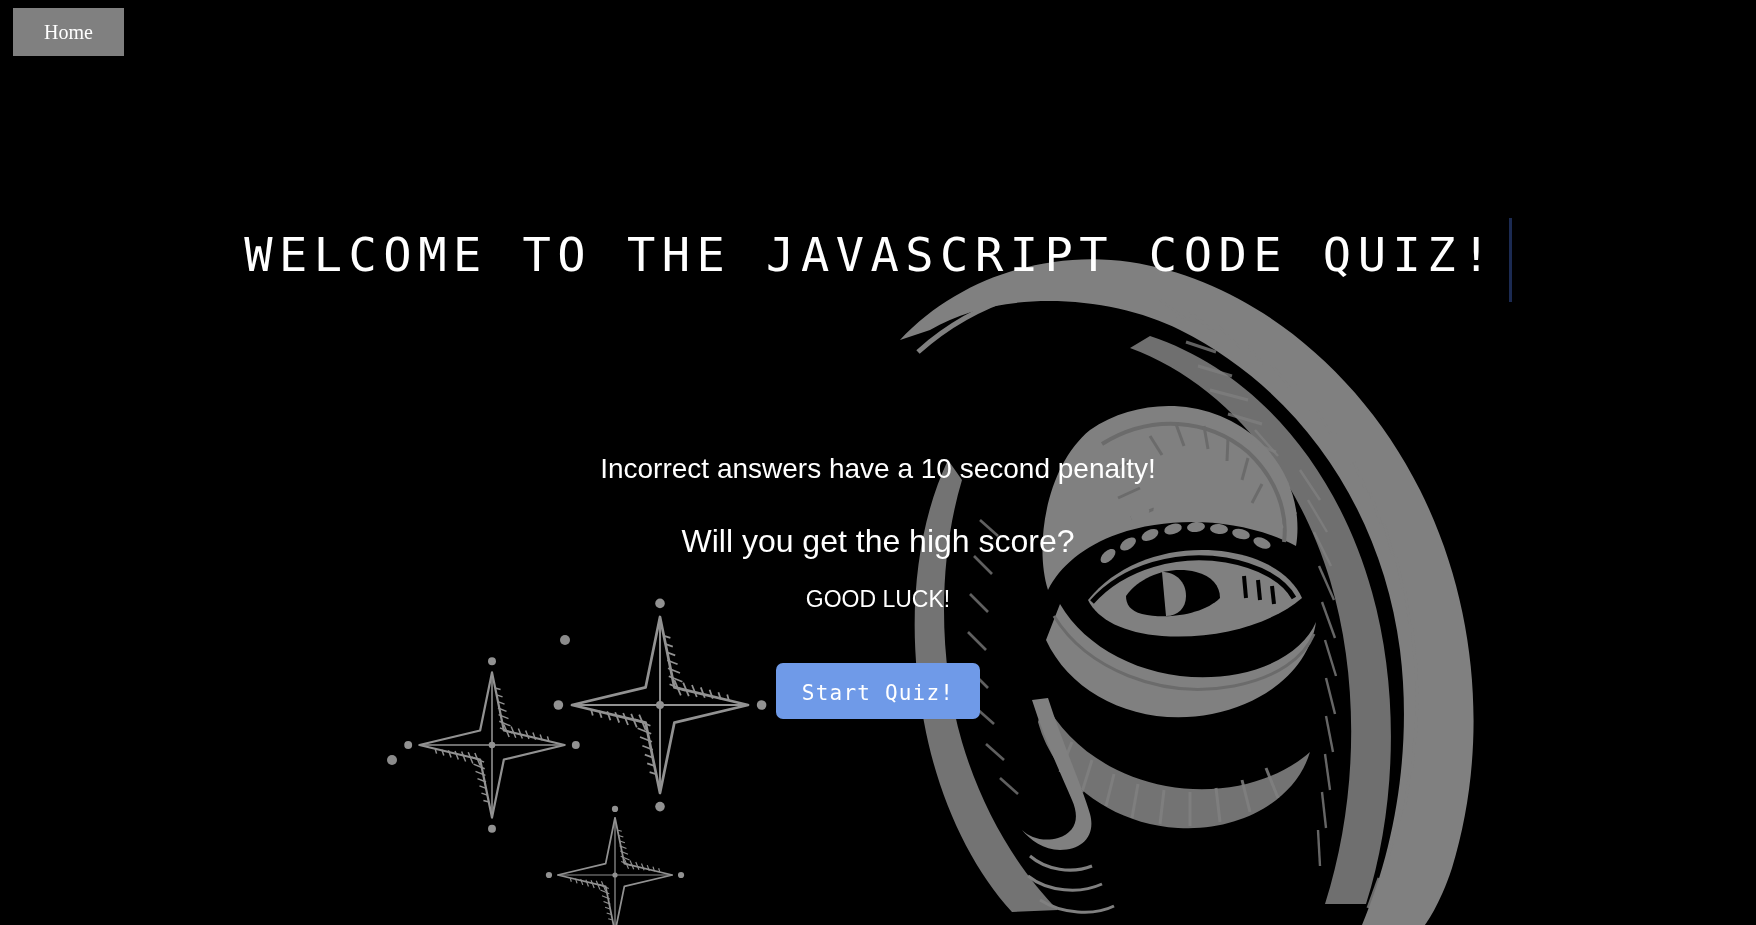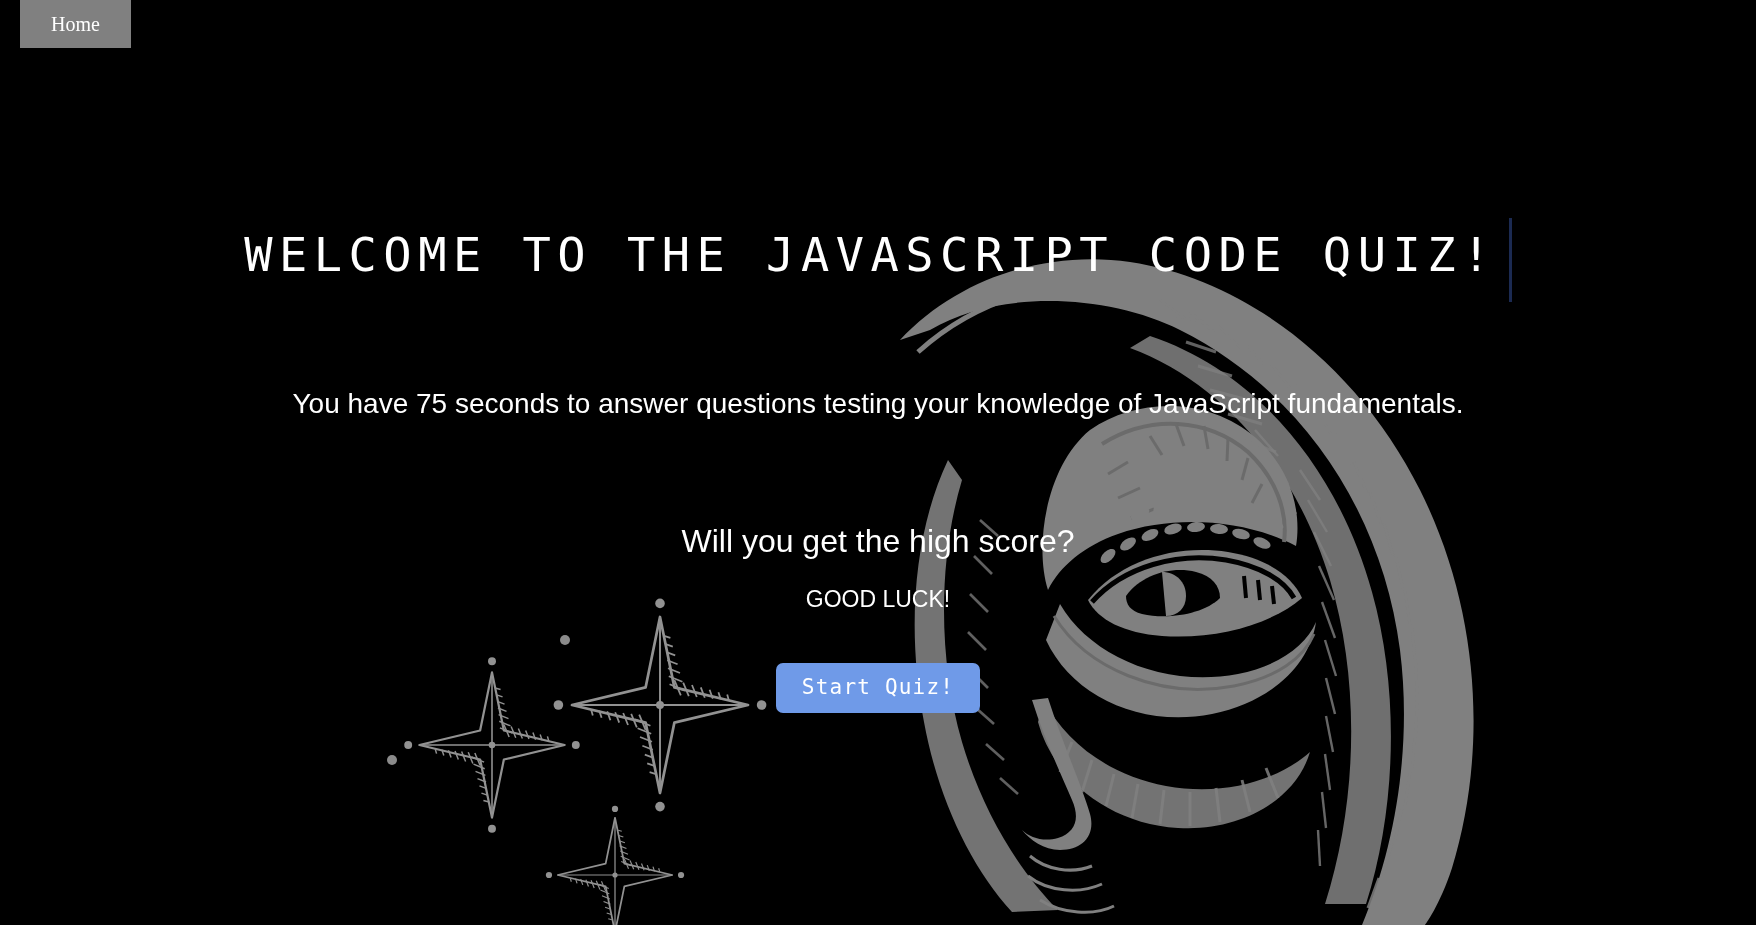--- a/index.html
+++ b/index.html
@@ -24,23 +24,22 @@
     width: 1756px;
     height: 925px;
     pointer-events: none;
     z-index: 0;
   }
 
   
   #nav {
     position: absolute;
     left: 0;
-    top: 0;
+    top: 8px;
     z-index: 10;
-    margin-left: 7px;
   }
   #home-button {
     display: block;
     margin-left: 13px;
     width: 111px;
     height: 48px;
     background: #808080;
     border: none;
     color: #ffffff;
     font-family: "Liberation Serif", serif;
@@ -116,21 +115,21 @@
   }
   #start-quiz-button {
     display: inline-block;
     background: #6f9ae8;
     color: #ffffff;
     border: none;
     border-radius: 7px;
     font-family: "DejaVu Sans Mono", "Liberation Mono", monospace;
     font-size: 21px;
     letter-spacing: 1.2px;
-    padding: 14px 26px 15px 26px;
+    padding: 20px 26px 15px 26px;
     cursor: pointer;
     line-height: 1;
   }
 </style>
 </head>
 <body>
 
 <svg id="artwork" viewBox="0 0 1756 925" preserveAspectRatio="none" aria-hidden="true">
   <defs>
 
@@ -372,22 +371,22 @@
 <nav id="nav">
   <button id="home-button">Home</button>
 </nav>
 
 <main id="main">
 
   <div id="title-row">
     <h1 id="page-title">WELCOME TO THE JAVASCRIPT CODE QUIZ!</h1><span id="title-caret"></span>
   </div>
 
-  <p class="blurb-line" id="blurb-1">You have 75 seconds to answer questions testing your knowledge of JavaScript fundamentals.</p>
-
+
+  <p class="blurb-line" id="blurb-2">Incorrect answers have a 10 second penalty!</p>
 
   <p class="blurb-line" id="blurb-3">Will you get the high score?</p>
 
   <p class="blurb-line" id="blurb-4">GOOD LUCK!</p>
 
   <div id="start-quiz-wrap">
     <button id="start-quiz-button">Start Quiz!</button>
   </div>
 
 </main>

